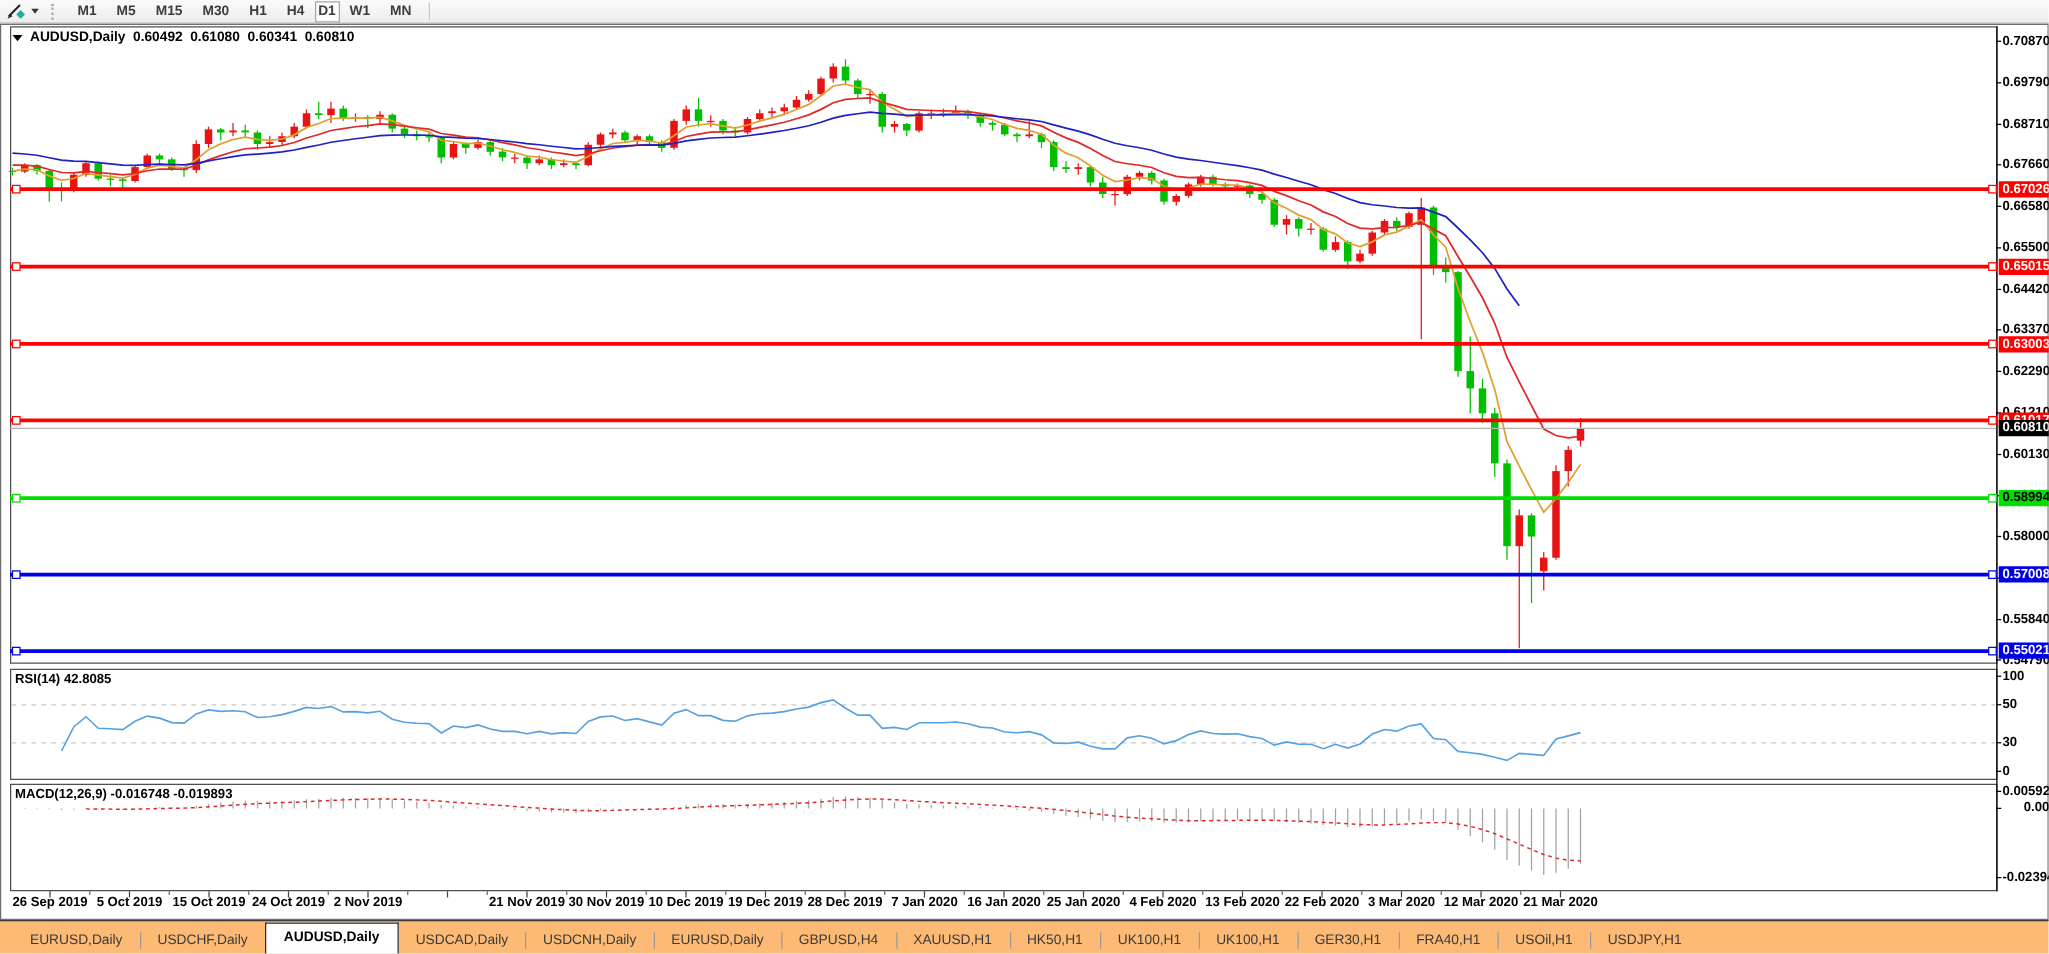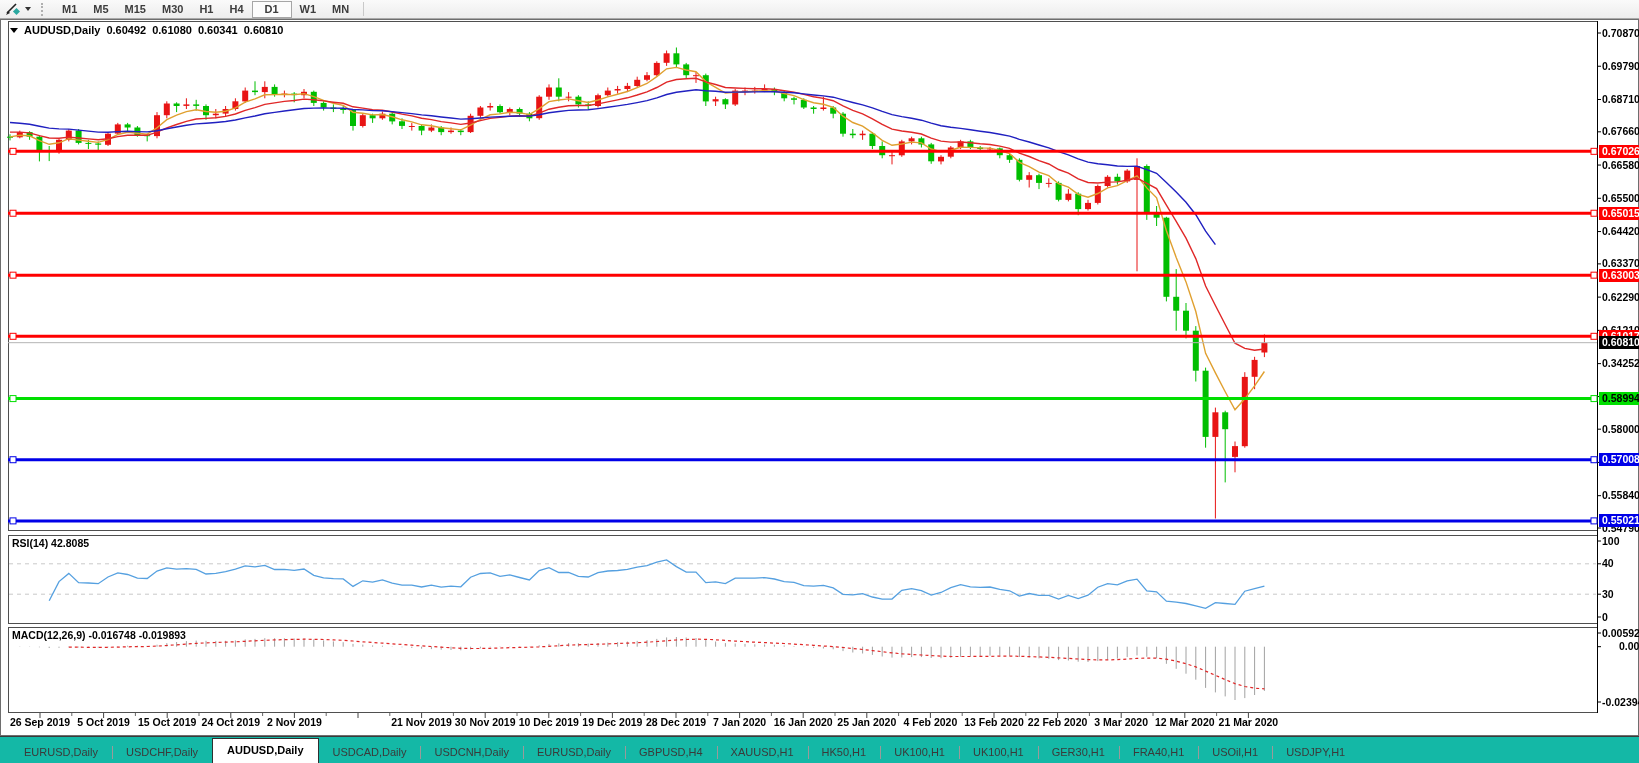--- a/index.html
+++ b/index.html
@@ -5,35 +5,35 @@
   html,body{margin:0;padding:0}
   body{width:1639px;height:763px;position:relative;overflow:hidden;background:#fff;
        font-family:"Liberation Sans","DejaVu Sans",sans-serif;-webkit-font-smoothing:none}
   
   .toolbar{position:absolute;top:0;left:0;width:1639px;height:19px;background:linear-gradient(#fafafa,#ededed);
            border-bottom:1px solid #a9a9a9;display:flex;align-items:center;box-sizing:border-box;z-index:6}
   .toolicon{width:20px;height:15px;margin-left:3px;display:flex;align-items:center;justify-content:center}
   .caret{width:0;height:0;border-left:3px solid transparent;border-right:3px solid transparent;border-top:4px solid #333;margin:0 6px 0 2px}
   .grip{width:3px;height:13px;border-left:2px dotted #b0b0b0;margin:0 8px 0 4px}
   .tfb{padding:0 8px;height:17px;line-height:17px;font-size:11px;font-weight:bold;color:#3d3d3d;box-sizing:border-box;cursor:default}
-  .tfb.active{background:#fcfcfc;border:1px solid #a6a6a6;line-height:15px;padding:0 12px}
+  .tfb.active{background:#fcfcfc;border:1px solid #a6a6a6;line-height:15px;padding:0 2px}
   .tbsep{width:1px;height:14px;background:#c9c9c9;margin:0 6px}
   
   .chartwin{position:absolute;top:19px;left:0;width:1639px;height:717px;border:1px solid #6e6e6e;box-sizing:border-box;background:#fff;z-index:1}
   #gfx{position:absolute;top:0;left:0;width:1639px;height:763px;z-index:2;pointer-events:none}
   #overlay{position:absolute;top:0;left:0;width:1639px;height:763px;z-index:3;pointer-events:none}
   .title{position:absolute;top:24px;left:10px;font-size:11px;font-weight:bold;color:#000;z-index:5;display:flex;align-items:center;gap:5px}
   .tri{width:0;height:0;border-left:4px solid transparent;border-right:4px solid transparent;border-top:5px solid #000;display:inline-block}
   .title span{margin-right:1px}
   .panelabel{position:absolute;left:12px;font-size:10.5px;font-weight:bold;color:#000;z-index:5}
   .axis-label{position:absolute;left:1602px;font-size:10.5px;font-weight:bold;color:#000;white-space:nowrap;line-height:13px;height:13px}
   .badge{position:absolute;left:1599px;font-size:10.5px;font-weight:bold;height:13px;line-height:13px;padding:0 3px;white-space:nowrap}
   .datelbl{position:absolute;top:716px;font-size:10.5px;font-weight:bold;color:#000;transform:translateX(-50%);white-space:nowrap}
   
-  .tabbar{position:absolute;left:0;bottom:0;width:1639px;height:27px;background:#14b8a6;border-top:1px solid #3a3a3a;
+  .tabbar{position:absolute;left:0;bottom:0;width:1639px;height:27px;background:#fdba74;border-top:1px solid #3a3a3a;
           display:flex;align-items:flex-end;box-sizing:border-box;z-index:6}
   .tabspacer{width:10px}
   .tab{height:21px;line-height:21px;padding:0 14px;font-size:11px;color:#3a3a3a;position:relative;cursor:default;white-space:nowrap}
   .tab::before{content:'';position:absolute;left:0;top:4px;height:13px;width:1px;background:#9a9a9a}
   .tab:first-of-type::before,.tab.active::before,.tab.active + .tab::before{display:none}
   .tab.active{background:#fff;border:1px solid #2f2f2f;border-bottom:none;font-weight:bold;color:#000;height:24px;line-height:23px;z-index:2}
 </style>
 </head>
 <body>
 
@@ -557,36 +557,36 @@
     <div class="axis-label" style="left: 1602px; top: 26.5px;">0.70870</div>
     <div class="axis-label" style="left: 1602px; top: 59.7463px;">0.69790</div>
     <div class="axis-label" style="left: 1602px; top: 92.9925px;">0.68710</div>
     <div class="axis-label" style="left: 1602px; top: 125.315px;">0.67660</div>
     <div class="axis-label" style="left: 1602px; top: 158.562px; text-align: right;">0.66580</div>
     <div class="axis-label" style="left: 1602px; top: 191.808px;">0.65500</div>
     <div class="axis-label" style="left: 1602px; top: 225.054px;">0.64420</div>
     <div class="axis-label" style="left: 1602px; top: 257.377px;">0.63370</div>
     <div class="axis-label" style="left: 1602px; top: 290.623px;">0.62290</div>
     <div class="axis-label" style="left: 1602px; top: 323.869px;">0.61210</div>
-    <div class="axis-label" style="left: 1602px; top: 357.116px;">0.34252</div>
+    <div class="axis-label" style="left: 1602px; top: 357.116px;">0.60130</div>
     <div class="axis-label" style="left: 1602px; top: 390.054px;">0.59060</div>
     <div class="axis-label" style="left: 1602px; top: 422.685px;">0.58000</div>
     <div class="axis-label" style="left: 1602px; top: 455.931px;">0.56920</div>
     <div class="axis-label" style="left: 1602px; top: 489.177px;">0.55840</div>
     <div class="axis-label" style="left: 1602px; top: 521.5px;">0.54790</div>
     <div class="badge" style="left: 1599px; top: 144.832px; background: rgb(255, 0, 0); color: rgb(255, 255, 255);">0.67026</div>
     <div class="badge" style="left: 1599px; top: 206.738px; background: rgb(255, 0, 0); color: rgb(255, 255, 255);">0.65015</div>
     <div class="badge" style="left: 1599px; top: 268.674px; background: rgb(255, 0, 0); color: rgb(255, 255, 255);">0.63003</div>
     <div class="badge" style="left: 1599px; top: 329.811px; background: rgb(255, 0, 0); color: rgb(255, 255, 255);">0.61017</div>
     <div class="badge" style="left: 1599px; top: 392.086px; background: rgb(0, 223, 0); color: rgb(0, 0, 0);">0.58994</div>
     <div class="badge" style="left: 1599px; top: 453.222px; background: rgb(0, 0, 232); color: rgb(255, 255, 255);">0.57008</div>
     <div class="badge" style="left: 1599px; top: 514.389px; background: rgb(0, 0, 232); color: rgb(255, 255, 255);">0.55021</div>
     <div class="badge" style="left: 1599px; top: 336.183px; background: rgb(0, 0, 0); color: rgb(255, 255, 255);">0.60810</div>
     <div class="axis-label" style="left: 1602px; top: 534.5px;">100</div>
-    <div class="axis-label" style="left: 1602px; top: 557.3px;">40</div>
+    <div class="axis-label" style="left: 1602px; top: 557.3px;">50</div>
     <div class="axis-label" style="left: 1602px; top: 587.7px;">30</div>
     <div class="axis-label" style="left: 1602px; top: 610.5px;">0</div>
     <div class="axis-label" style="left: 1602px; top: 626.5px;">0.005923</div>
     <div class="axis-label" style="left: 1602px; top: 640.185px; padding-left: 17px;">0.00</div>
     <div class="axis-label" style="left: 1602px; top: 695.5px;">-0.02394</div>
     <div class="datelbl" style="left: 40px; top: 716px;">26 Sep 2019</div>
     <div class="datelbl" style="left: 103.6px; top: 716px;">5 Oct 2019</div>
     <div class="datelbl" style="left: 167.2px; top: 716px;">15 Oct 2019</div>
     <div class="datelbl" style="left: 230.8px; top: 716px;">24 Oct 2019</div>
     <div class="datelbl" style="left: 294.4px; top: 716px;">2 Nov 2019</div>

